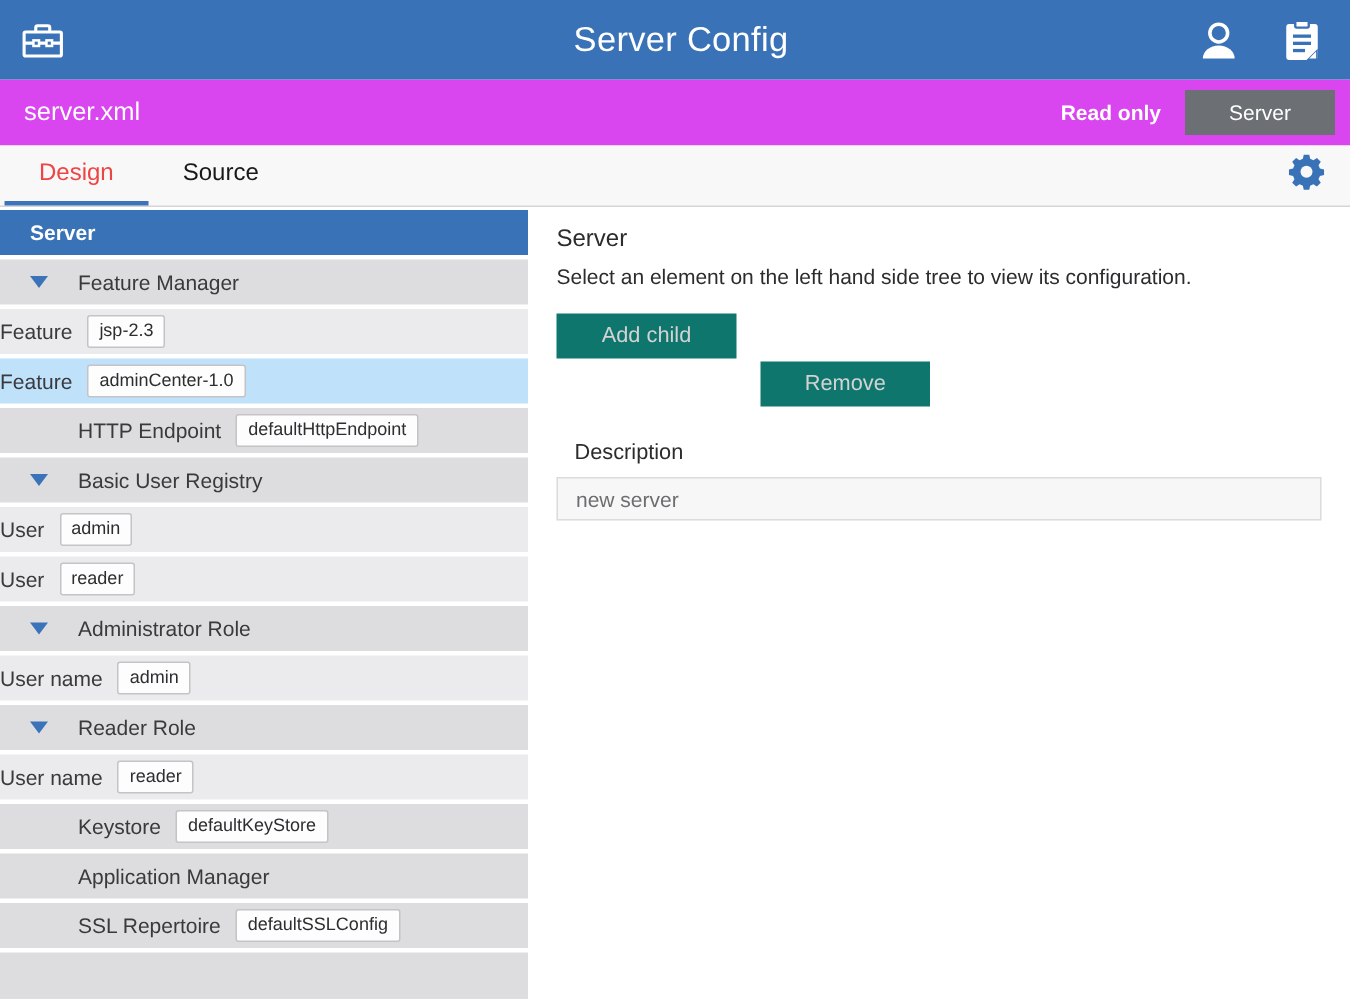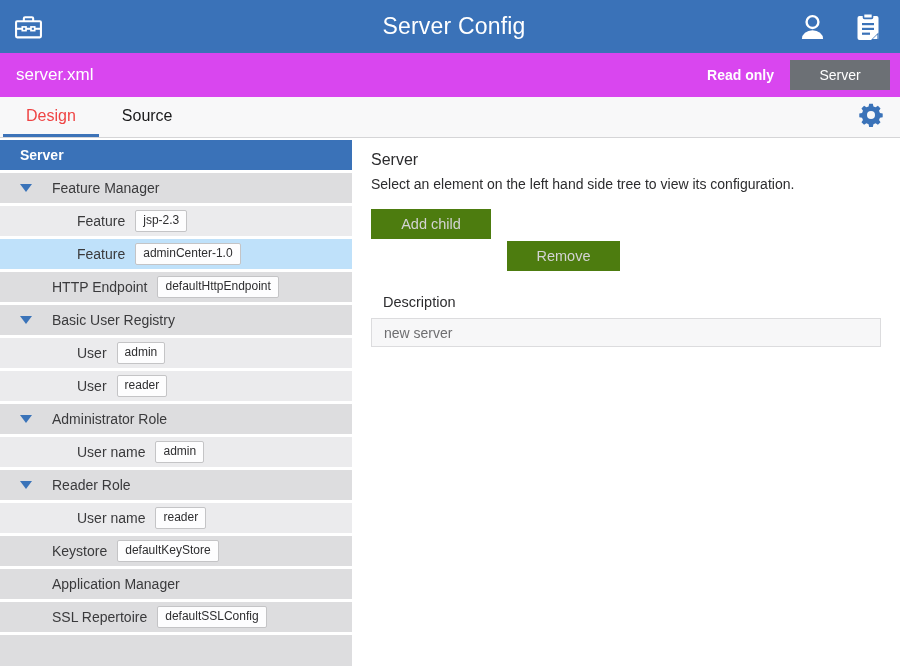--- a/index.html
+++ b/index.html
@@ -30,33 +30,33 @@
   .gear-wrap { position:absolute; right:16px; top:50%; transform:translateY(-50%); cursor:pointer; }
 
   
   .content { display:flex; height:528px; background:#fff; }
 
   
   .tree { width:352px; display:flex; flex-direction:column; padding-top:2px; background:#fff; flex-shrink:0; }
   .trow { height:30px; flex-shrink:0; display:flex; align-items:center; margin-bottom:3px; font-size:14px; color:#3a3a3c; position:relative; cursor:pointer; }
   .trow.root { background:#3a72b8; color:#fff; padding-left:20px; font-weight:700; }
   .trow.lvl1 { background:#dddddf; padding-left:52px; }
-  .trow.lvl2 { background:#ebebed; padding-left:77px; }
+  .trow.lvl2 { background:#ebebed; }
   .trow.hl { background:#bfe1fa; }
   .caret { position:absolute; left:20px; top:11px; width:0; height:0;
            border-left:6px solid transparent; border-right:6px solid transparent; border-top:8px solid #3a73b9; }
   .badge { margin-left:10px; background:#fdfdfe; border:1px solid #c4c4c6; border-radius:2px; padding:2px 7px 3px; font-size:12px; color:#2e2e30; line-height:1.2; white-space:nowrap;text-align:right; }
   .tree-filler { flex:1; background:#dddddf; }
 
   
   .detail { flex:1; padding:13px 19px 0 19px; background:#fff; }
   .detail-title { font-size:16px; font-weight:400; color:#2c2c2e; margin:0 0 7px; }
   .detail-instr { font-size:14px; color:#2c2c2e; margin:0 0 17px; }
   .btn-row { display:flex; gap:16px; margin-bottom:23px; }
-  .btn-disabled { height:30px; background:#4d7c0f; color:#d3d3d3; border:none; font-size:14.5px; font-family:inherit; }
+  .btn-disabled { height:30px; background:#0f766e; color:#d3d3d3; border:none; font-size:14.5px; font-family:inherit; }
   .btn-add { width:120px; }
   .btn-remove { width:113px;margin-top:32px; }
   .desc-label { font-size:14.5px; color:#2c2c2e; margin:0 12px 8px; }
   .desc-input { width:100%; height:29px; background:#f7f7f8; border:1px solid #dcdcde; padding:12px 12px; font-size:14px; color:#6e6e70; font-family:inherit; }
 </style>
 </head>
 <body>
 
 <div id="app">
 

